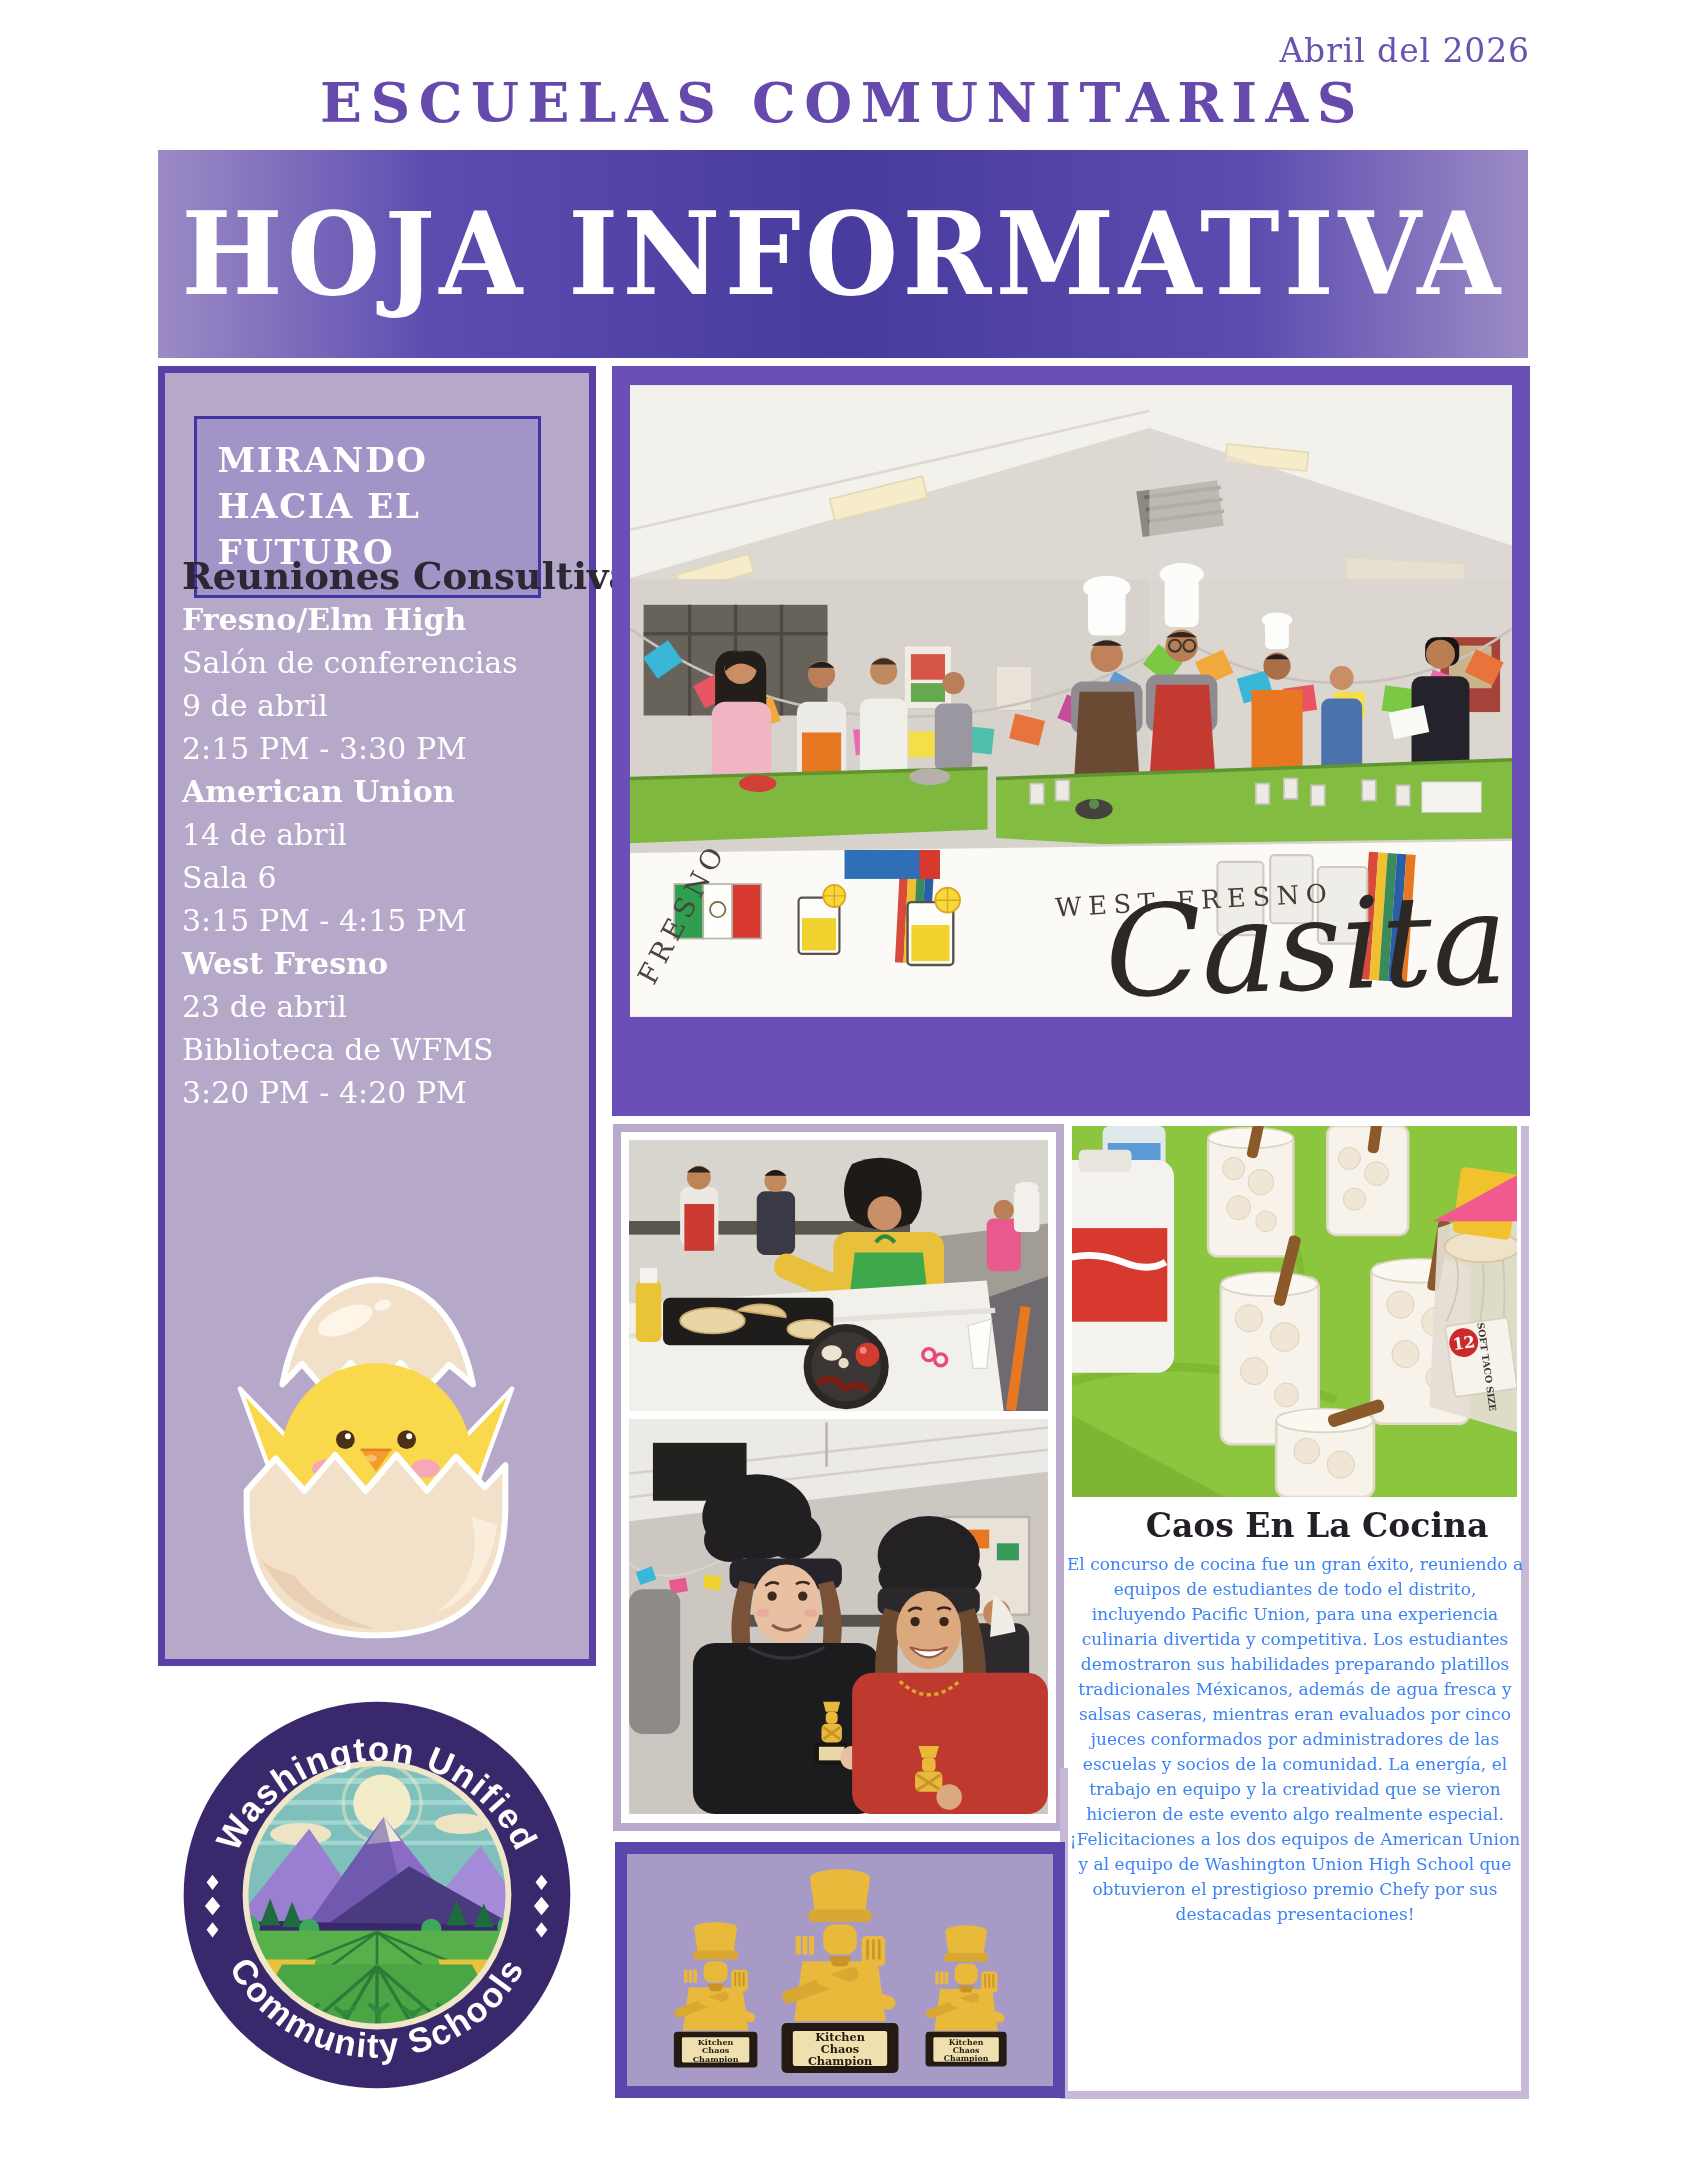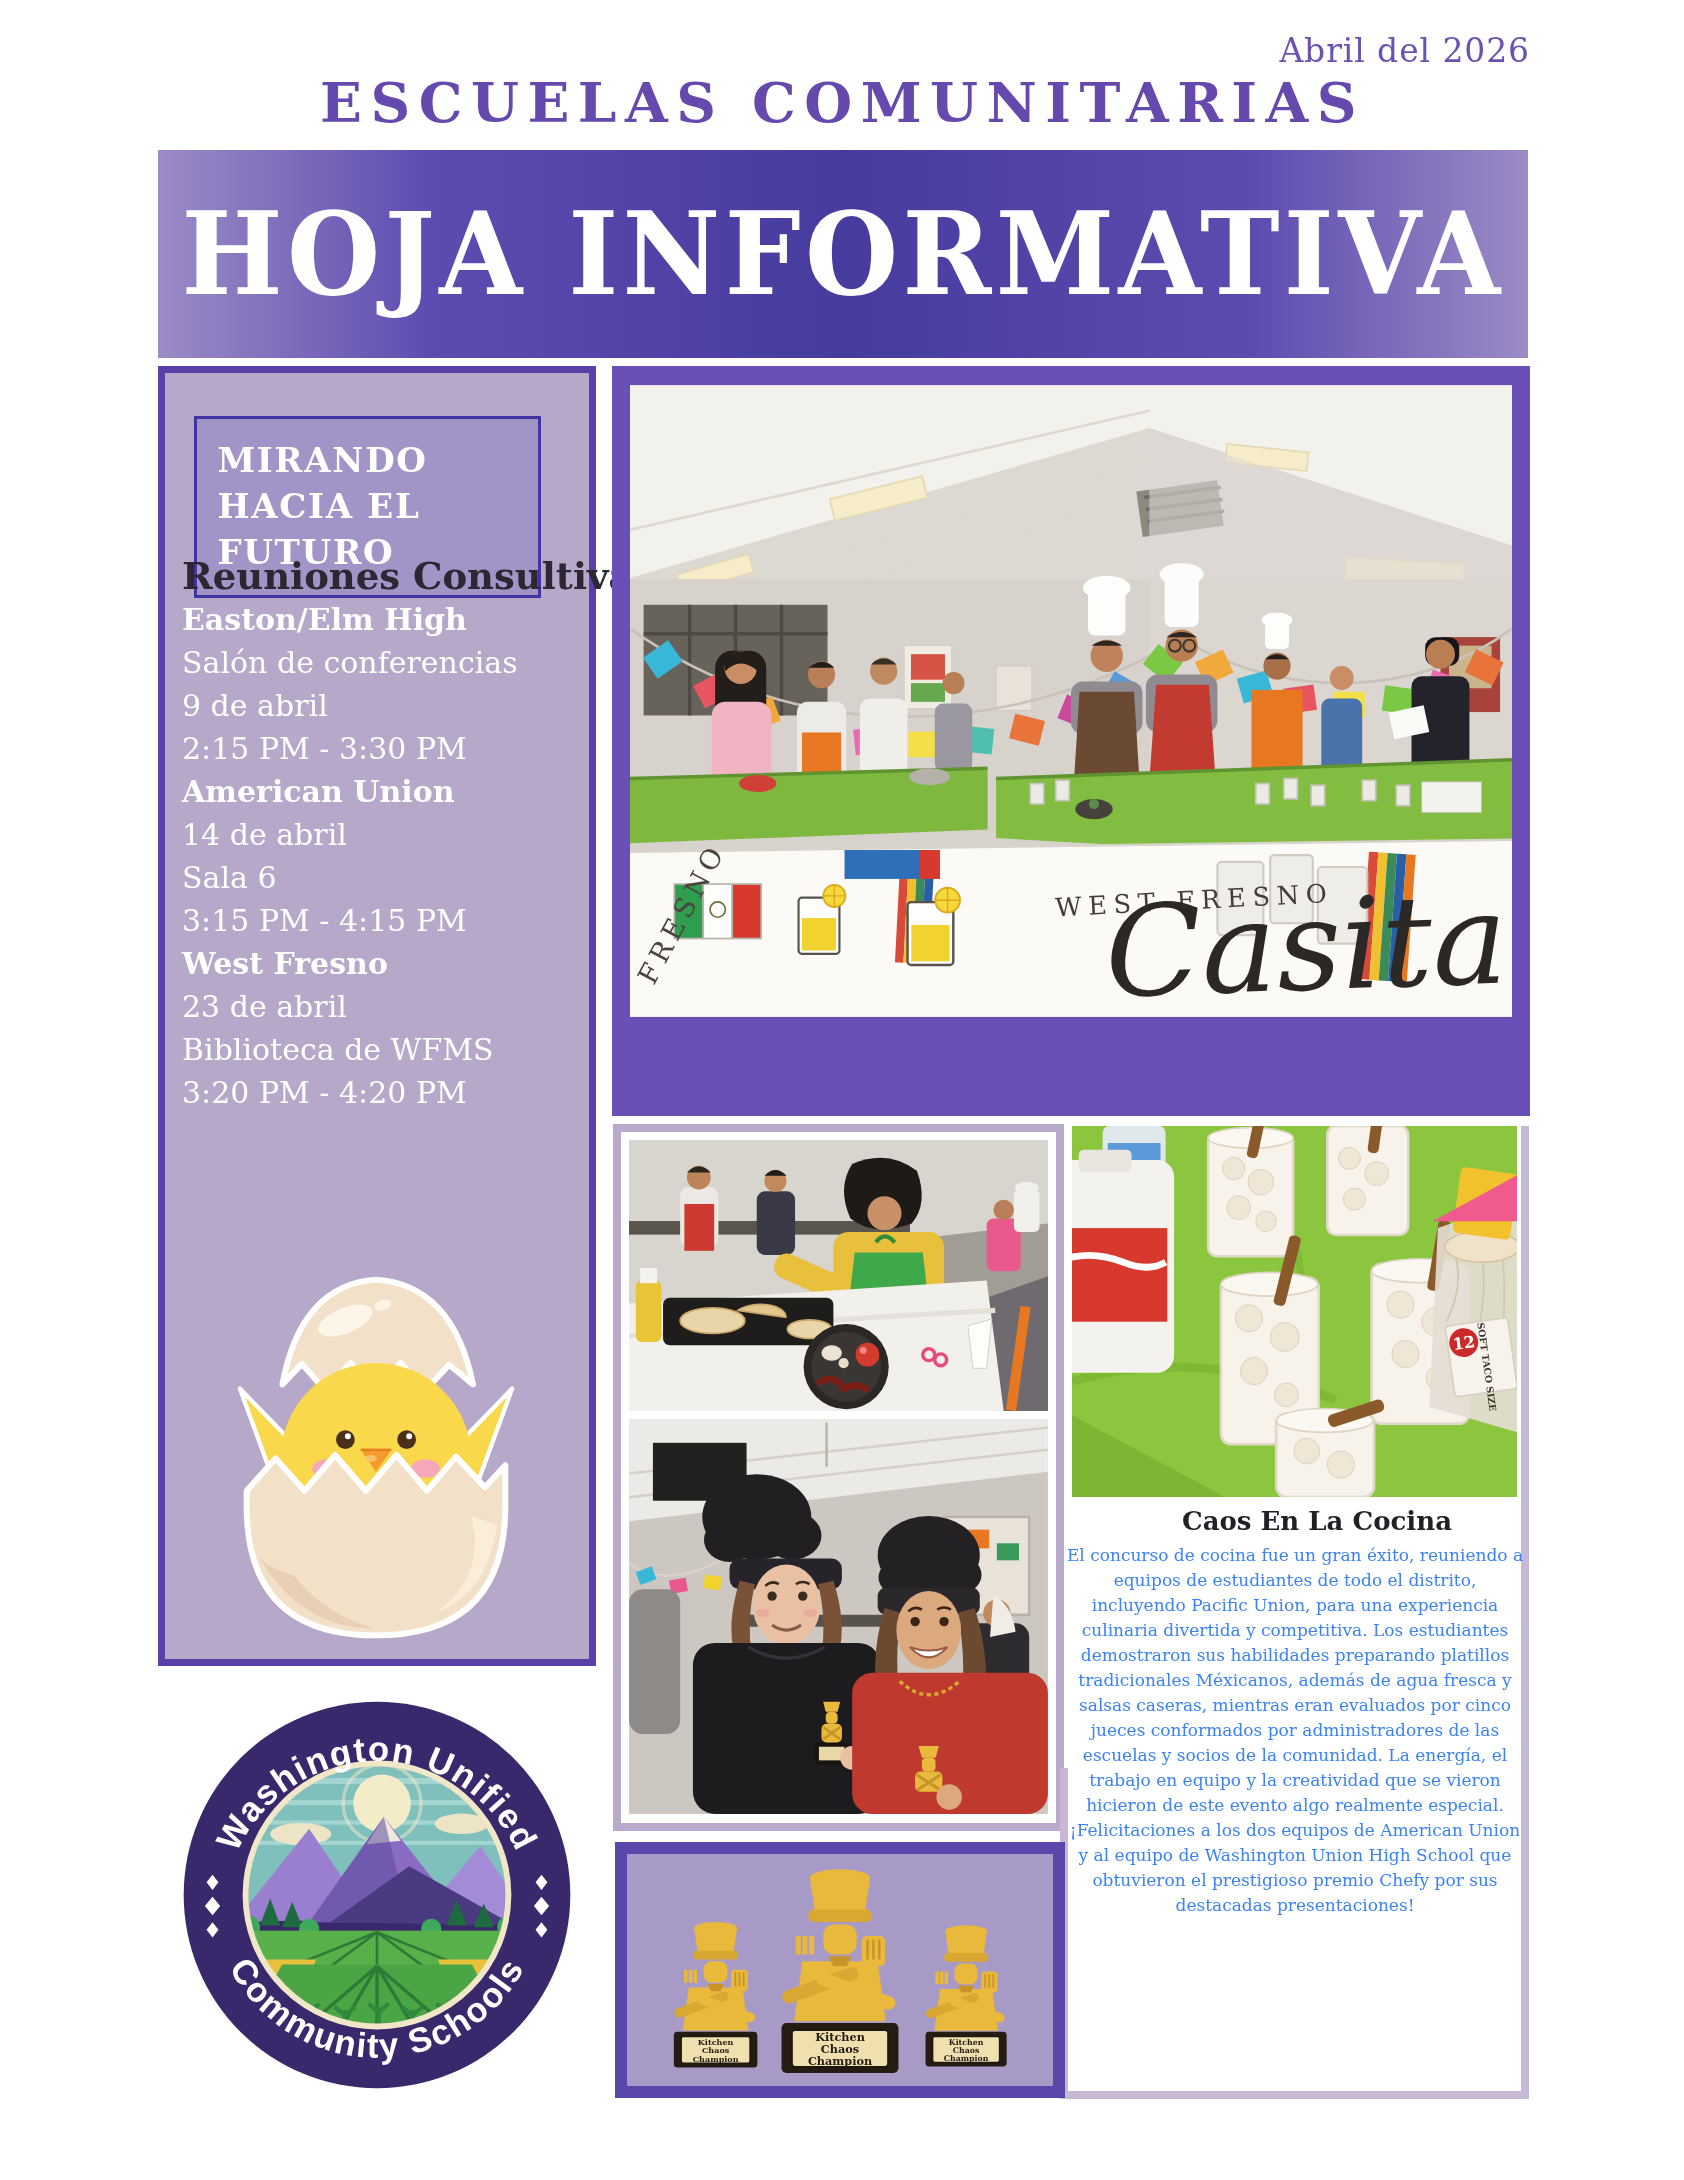--- a/index.html
+++ b/index.html
@@ -44,21 +44,21 @@
   .ph-cook{position:absolute;left:7.7px;top:7.7px;width:419px;height:271px;}
   .ph-chefs{position:absolute;left:7.7px;top:287px;width:419px;height:395px;}
   .trophybox{left:615px;top:1842px;width:450px;height:256px;border:12px solid var(--trophy-border);
         background:var(--trophy-bg);box-sizing:border-box;}
   .trophybox svg{position:absolute;left:0;top:0;width:426px;height:232px;}
   .ph-horch{left:1072px;top:1126px;width:445px;height:371px;}
   .story-line{left:1521px;top:1126px;width:7.7px;height:642px;background:var(--frame-light);}
   .story-frame{left:1060px;top:1768px;width:469px;height:331px;box-sizing:border-box;
         border:8.5px solid var(--frame-light);border-top:none;background:#fff;}
   .story{left:1065px;top:1506px;width:460px;text-align:center;}
-  .story .title{font-size:26px;font-weight:700;color:#241f26;margin-left:44px;}
+  .story .title{font-size:33px;font-weight:700;color:#241f26;margin-left:44px;}
   .story .body{font-size:17px;line-height:25px;color:#3b82f6;margin-top:6.8px;}
 
   svg{display:block;}
 </style>
 </head>
 <body>
 
 <div class="page">
 
   <div class="abs date">Abril del 2026</div>
@@ -68,21 +68,21 @@
 
   <div class="abs kicker">ESCUELAS COMUNITARIAS</div>
 
   <div class="abs sidebar">
     <div class="side-title">MIRANDO HACIA EL FUTURO</div>
 
     <div class="schedule">
 
         <div class="row dark">Reuniones Consultivas</div>
 
-        <div class="row bold">Easton/Elm High</div>
+        <div class="row bold">Fresno/Elm High</div>
 
         <div class="row normal">Salón de conferencias</div>
 
         <div class="row normal">9 de abril</div>
 
         <div class="row normal">2:15 PM - 3:30 PM</div>
 
         <div class="row bold">American Union</div>
 
         <div class="row normal">14 de abril</div>

